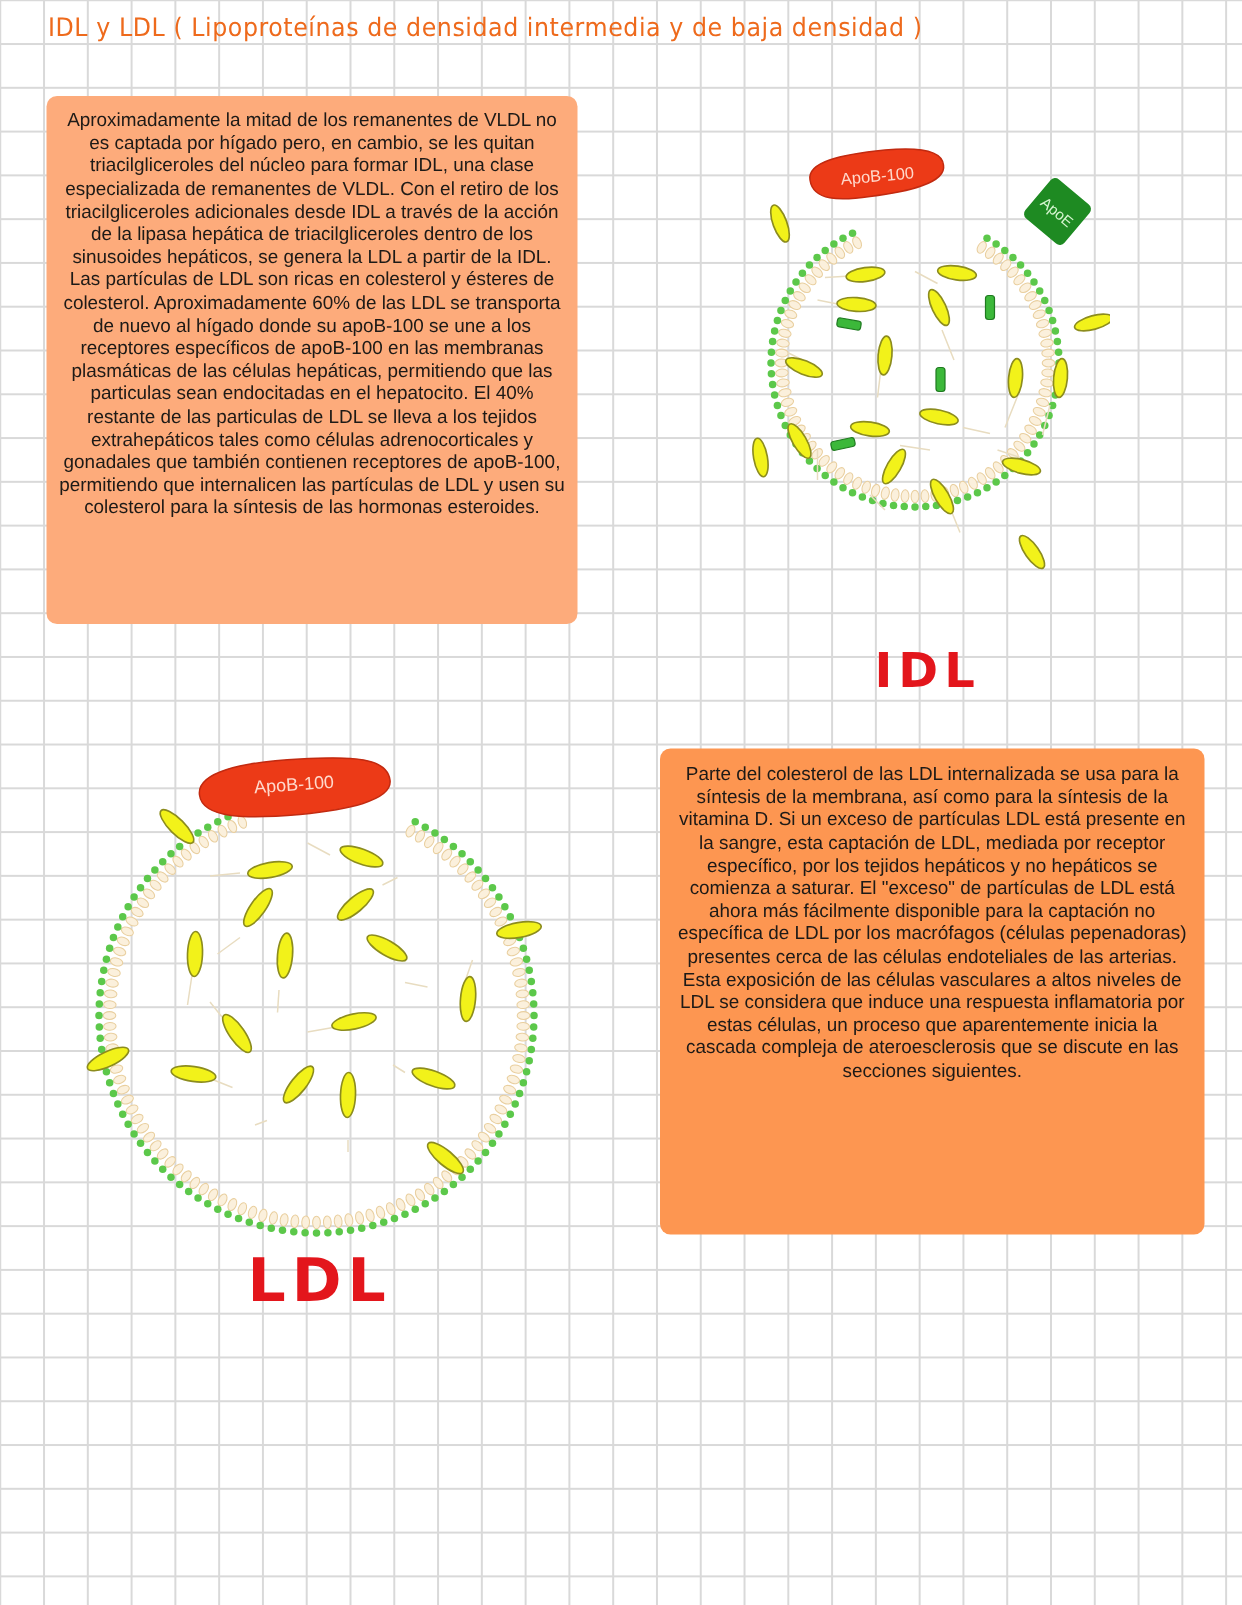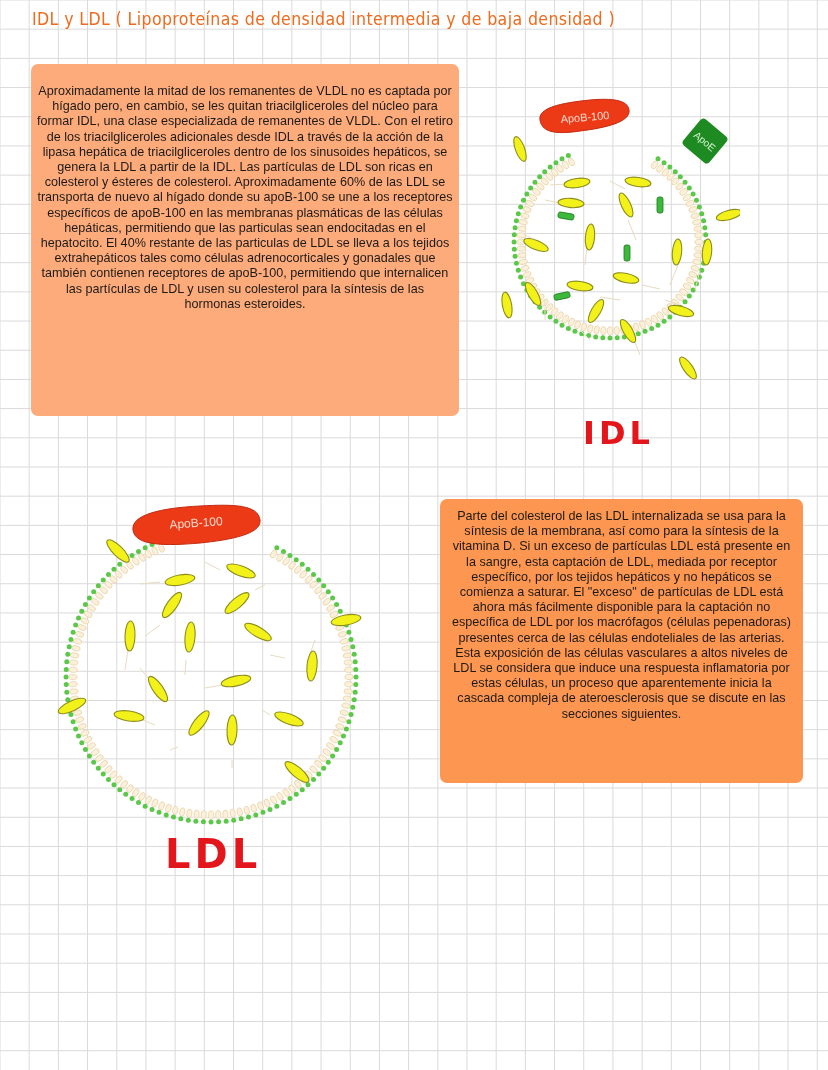--- a/index.html
+++ b/index.html
@@ -18,22 +18,22 @@
     color:#ee6a1c; font-family:"DejaVu Sans", sans-serif;
     font-size:17px; letter-spacing:0.4px; font-weight:normal;
     transform:scaleX(0.93); transform-origin:left top;
     white-space:nowrap;
   }
   .box {
     position:absolute; border-radius:7px;
     color:#1d1a17; font-size:12.6px; line-height:15.2px;
     text-align:center; box-sizing:border-box;
   }
-  .box1 { left:31px; top:64px; width:428px; height:352px; background:#fdab7b; padding:20px 6px 0 6px; }
-  .box2 { left:440px; top:499px; width:363px; height:284px; background:#fd9651; padding:10px 8px 0 8px; }
+  .box1 { left:31px; top:64px; width:354px; height:352px; background:#fdab7b; padding:9px 6px 0 6px; }
+  .box2 { left:440px; top:499px; width:363px; height:324px; background:#fd9651; padding:10px 8px 0 8px; }
   .diagram { position:absolute; }
   .label-big {
     position:absolute; color:#e3161c; font-weight:bold;
     font-family:"DejaVu Sans", sans-serif; letter-spacing:4px;
   }
 </style>
 </head>
 <body>
 
 <div class="title">IDL y LDL ( Lipoproteínas de densidad intermedia y de baja densidad )</div>
@@ -241,21 +241,21 @@
     <use href="#chol-yellow" transform="translate(688,368) rotate(55)"></use>
   </g>
   <g fill="#3cb83a" stroke="#1f7a20" stroke-width="0.8">
     <rect x="558" y="213" width="16" height="6" rx="2" transform="rotate(10 566 216)"></rect>
     <rect x="657" y="197" width="6" height="16" rx="2"></rect>
     <rect x="624" y="245" width="6" height="16" rx="2"></rect>
     <rect x="554" y="293" width="16" height="6" rx="2" transform="rotate(-12 562 296)"></rect>
   </g>
 </svg>
 
-<div class="label-big" style="left:583px; top:414px; font-size:32px;">IDL</div>
+<div class="label-big" style="left:583px; top:428px; font-size:32px;">IDL</div>
 
 <svg class="diagram" style="left:50px; top:495px;" width="330" height="340" viewBox="50 495 330 340">
   <defs>
     <g id="chol-yellow2">
       <ellipse cx="0" cy="0" rx="15" ry="5" fill="#f2f21a" stroke="#8c8c1e" stroke-width="1.1"></ellipse>
     </g>
   </defs>
   <g id="ldl-membrane">
       <ellipse cx="349" cy="677" rx="2.6" ry="4.2" fill="#fbf0dc" stroke="#e9cf9f" stroke-width="0.7" transform="rotate(90 349 677)"></ellipse>
       <circle cx="356" cy="677" r="2.5" fill="#5cc84a"></circle>

